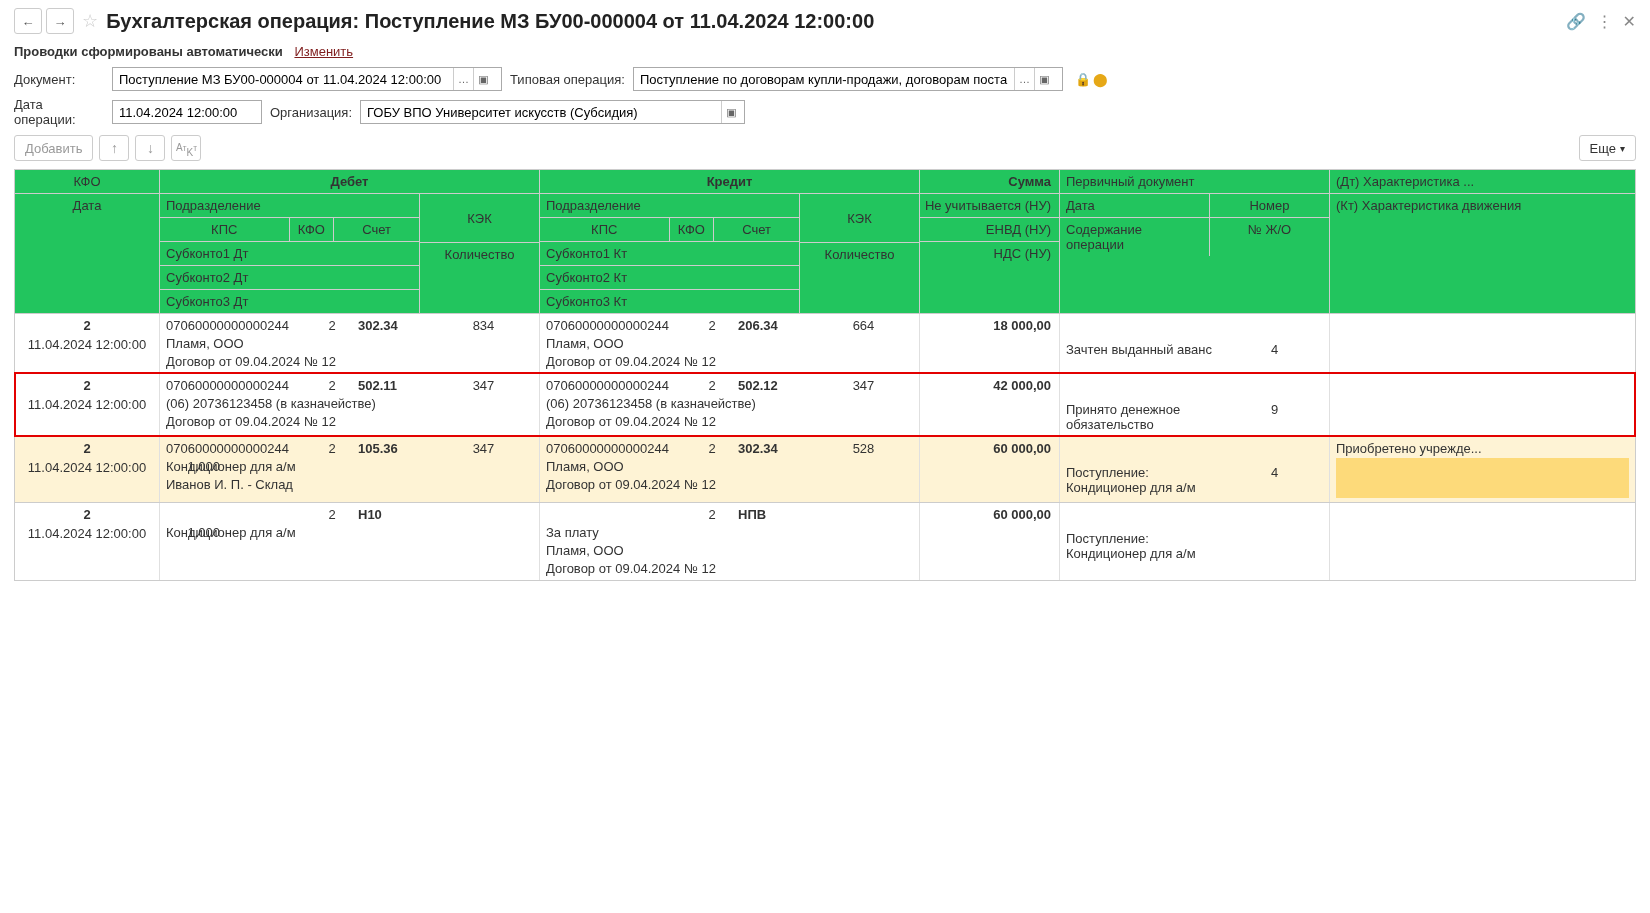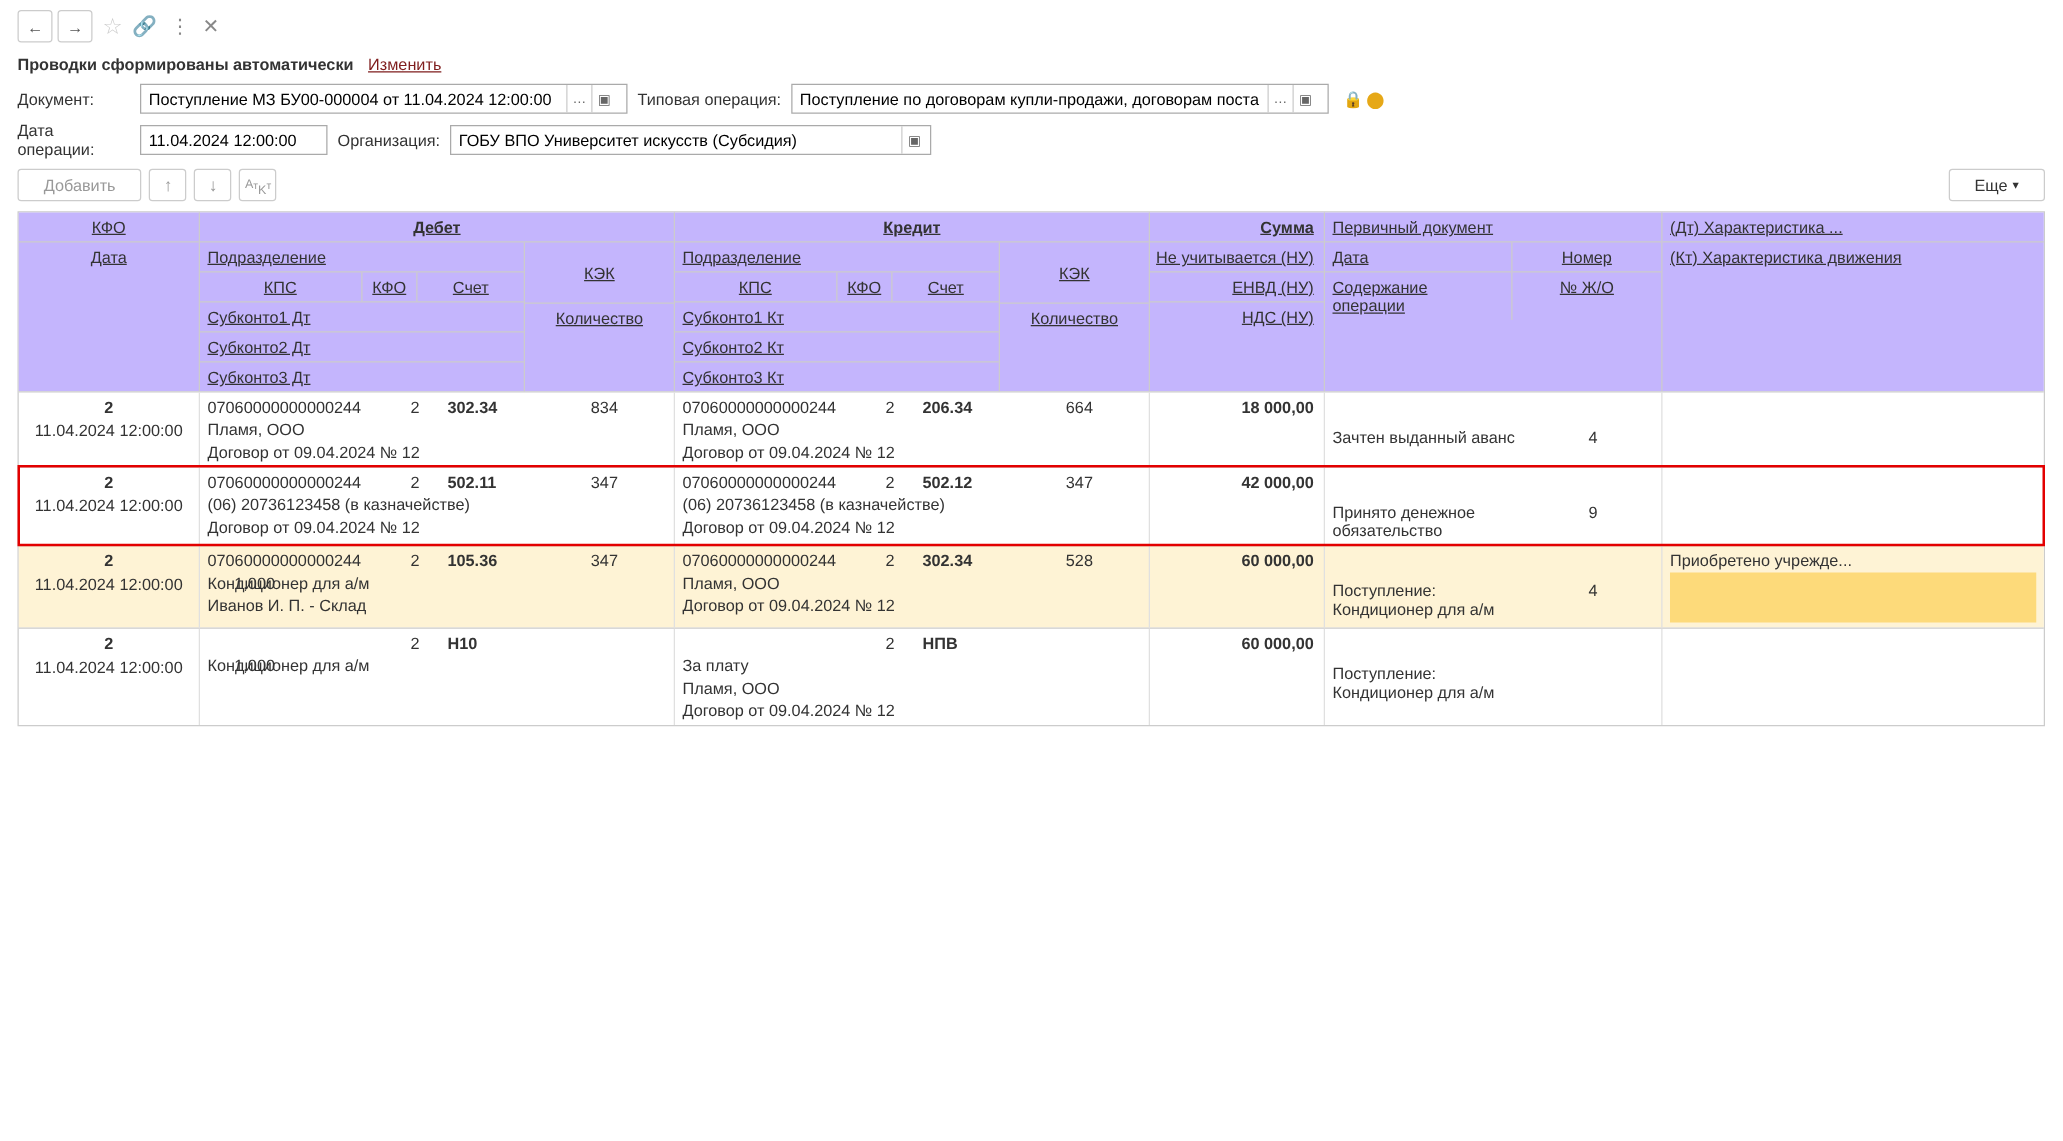--- a/index.html
+++ b/index.html
@@ -20,27 +20,27 @@
 
 .form-rows { display: flex; flex-direction: column; gap: 6px; margin-bottom: 6px; }
 .form-row { display: flex; align-items: center; gap: 8px; }
 .form-label { font-size: 13px; color: #333; }
 .input-wrap { display: flex; align-items: center; border: 1px solid #aaa; height: 24px; background: #fff; }
 .input-wrap input { border: none; outline: none; padding: 0 6px; font-size: 13px; height: 100%; background: transparent; }
 .chip { width: 20px; height: 22px; border-left: 1px solid #ccc; display: flex; align-items: center; justify-content: center; font-size: 11px; color: #666; cursor: pointer; }
 .lock-star { display: flex; align-items: center; gap: 2px; margin-left: 4px; }
 
 .toolbar2 { display: flex; align-items: center; gap: 6px; margin: 8px 0; }
-.tool-btn { height: 26px; border: 1px solid #ccc; border-radius: 3px; background: #fff; padding: 0 20px; font-size: 13px; color: #999; cursor: pointer; display: flex; align-items: center; justify-content: center; }
+.tool-btn { height: 26px; border: 1px solid #ccc; border-radius: 3px; background: #fff; padding: 0 10px; font-size: 13px; color: #999; cursor: pointer; display: flex; align-items: center; justify-content: center; }
 .tool-icon-btn { width: 30px; padding: 0; font-size: 14px; }
 .more-btn { margin-left: auto; color: #333; display: flex; align-items: center; gap: 4px; }
 .more-btn::after { content: "▾"; font-size: 10px; }
 
 .grid { border: 1px solid #ccc; font-size: 13px; }
-.grid-header { display: flex; background: #c4b5fd; text-decoration: underline; }
+.grid-header { display: flex; background: #22c55e; }
 .gh-kfo { width: 145px; border-right: 1px solid #ccc; display: flex; flex-direction: column; }
 .gh-kfo-top { border-bottom: 1px solid #ccc; text-align: center; padding: 4px 0; font-size: 13px; }
 .gh-kfo-bot { text-align: center; padding: 4px 0; }
 
 .gh-debet-wrap { width: 380px; border-right: 1px solid #ccc; display: flex; flex-direction: column; }
 .gh-credit-wrap { width: 380px; border-right: 1px solid #ccc; display: flex; flex-direction: column; }
 .gh-dc-title { text-align: center; padding: 4px 0; font-weight: bold; border-bottom: 1px solid #ccc; }
 .gh-subd { display: flex; }
 .gh-subd-left { width: 260px; border-right: 1px solid #ccc; display: flex; flex-direction: column; }
 .gh-podr { padding: 4px 6px; border-bottom: 1px solid #ccc; }
@@ -96,20 +96,21 @@
 </head>
 <body>
 
 <div class="page">
   <div class="header-bar">
     <div class="nav-btns">
       <div class="nav-btn">←</div>
       <div class="nav-btn">→</div>
     </div>
     <span class="star-icon">☆</span>
+    <div class="title">Бухгалтерская операция: Поступление МЗ БУ00-000004 от 11.04.2024 12:00:00</div>
     <div class="header-right">
       <span class="hr-icon">🔗</span>
       <span class="hr-icon">⋮</span>
       <span class="hr-icon">✕</span>
     </div>
   </div>
 
   <div class="autotext">
     <b>Проводки сформированы автоматически</b>
     <a>Изменить</a>

